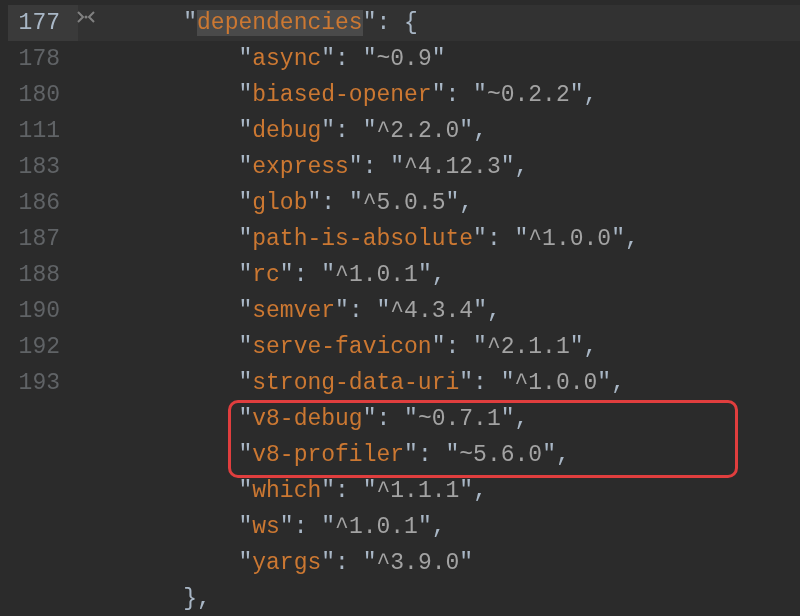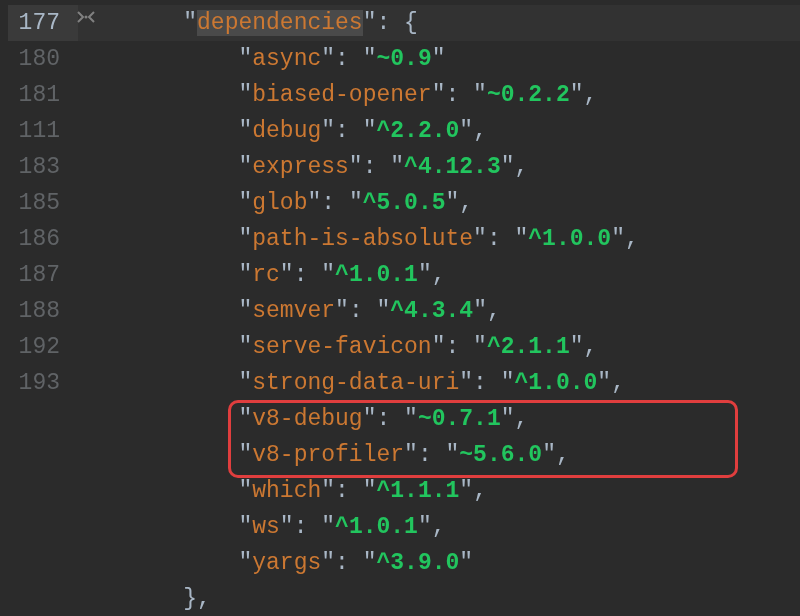--- a/index.html
+++ b/index.html
@@ -48,21 +48,21 @@
     .code-line {
       height: 36px;
       line-height: 36px;
       white-space: pre;
       padding-left: 50px;
     }
     .code-line.active-line {
       background: #323232;
     }
     .s-key { color: #cc7832; }
-    .s-str { color: #22c55e; font-weight: bold; }
+    .s-str { color: #a3a3a3; }
     .s-punct { color: #a9b7c6; }
     .s-brace { color: #a9b7c6; }
     .highlight-word {
       background: #4a4a4a;
       margin-top: 32px;
     }
     .fold-icon {
       position: absolute;
       left: -4px;
       top: 10px;
@@ -86,28 +86,28 @@
       pointer-events: none;
     }
     .indent { display: inline-block; }
   </style>
 </head>
 <body>
 
 <div class="editor">
   <div class="gutter" id="gutter">
       <div class="line-number active">177</div>
+      <div class="line-number">178</div>
       <div class="line-number">180</div>
-      <div class="line-number">181</div>
       <div class="line-number">111</div>
       <div class="line-number">183</div>
-      <div class="line-number">185</div>
       <div class="line-number">186</div>
       <div class="line-number">187</div>
       <div class="line-number">188</div>
+      <div class="line-number">190</div>
       <div class="line-number">192</div>
       <div class="line-number">193</div>
     </div>
   <div class="code-area" id="code">
     <div class="fold-icon">
       <svg viewBox="0 0 20 14">
           <path d="M2 2 L7 7 L2 12" fill="none" stroke="#808080" stroke-width="2"></path>
           <path d="M18 2 L13 7 L18 12" fill="none" stroke="#808080" stroke-width="2"></path>
           <circle cx="10" cy="7" r="1.5" fill="#808080"></circle>
         </svg>

